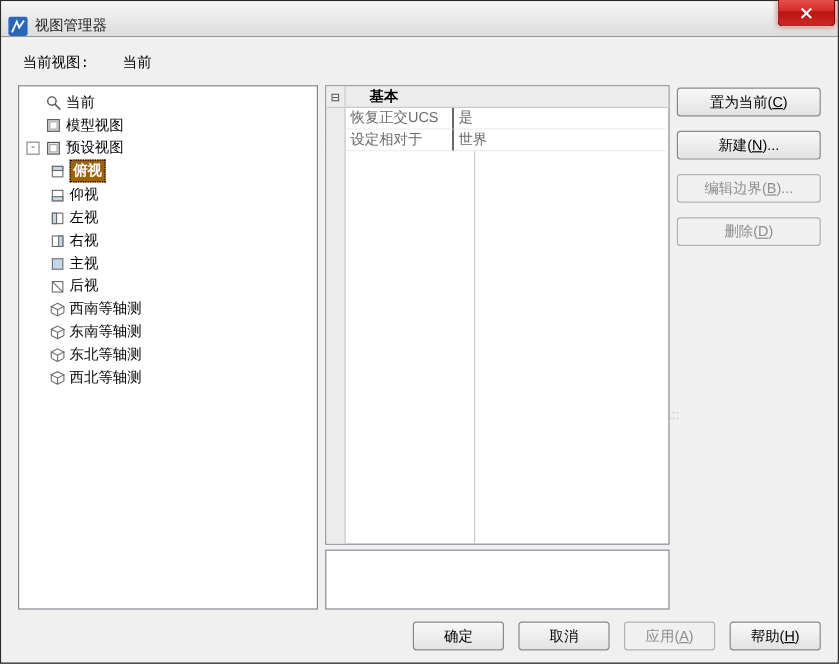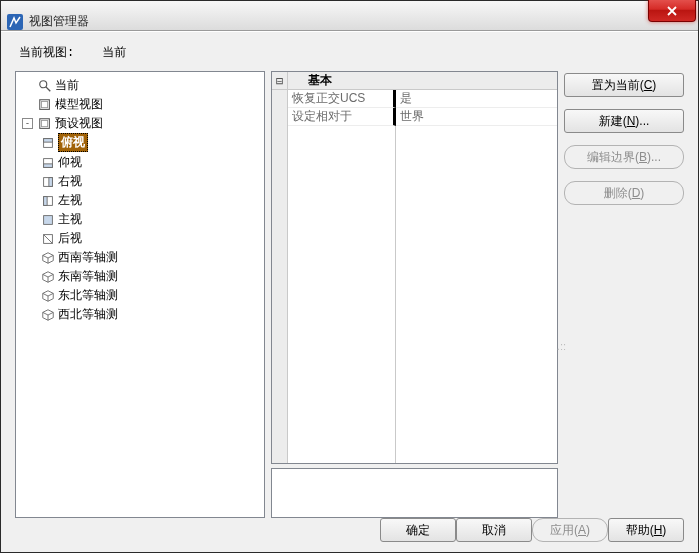--- a/index.html
+++ b/index.html
@@ -119,21 +119,21 @@
     width:16px; text-align:center; color:#555; font-family:monospace;
     border-right:1px solid #c9c9c9; height:100%; display:flex;align-items:center;justify-content:center;
     background:#ececec;
   }
   .cat-label { font-weight:bold; padding-left:4px; color:#000;margin-left:16px; }
   .prop-row {
     display:flex; height:18px; color:#6b6b6b;
   }
   .prop-gutter { width:16px; border-right:1px solid #c9c9c9; background:#ececec; }
   .prop-name {
-    width:108px; padding-left:4px; border-right:3px solid #000000;
+    width:90px; padding-left:4px; border-right:1px solid #000000;
     border-bottom:1px solid #ededed; display:flex;align-items:center;
   }
   .prop-val {
     flex:1; padding-left:4px;
     border-bottom:1px solid #ededed; display:flex;align-items:center;
   }
   .prop-body { flex:1; display:flex; }
   .col-left-fill { width:16px; border-right:1px solid #c9c9c9; background:#ececec; }
   .col-mid-fill { width:108px; border-right:1px solid #c9c9c9; }
   .desc-box {
@@ -150,25 +150,27 @@
   }
   .btn {
     height:24px;
     border:1px solid #8a8a8a;
     background: linear-gradient(to bottom,#f8f8f8,#e3e3e3);
     border-radius:3px;
     display:flex; align-items:center; justify-content:center;
     padding:0 6px;
     cursor:default;
   }
-  .btn.disabled { color:#8d8d8d; border-color:#b3b3b3; background:#f0f0f0;border-radius:11px; }
+  .btn.disabled { color:#8d8d8d; border-color:#b3b3b3; background:#f0f0f0; }
   .btn .u { text-decoration: underline; }
   .bottom-btns {
     display:flex;
     justify-content:flex-end;
+    gap:12px;
+    padding-top:10px;
   }
   .bottom-btns .btn { width:76px; }
   .dots { position:absolute; right:132px; bottom:200px; color:#bdbdbd; font-size:11px; }
 </style>
 </head>
 <body>
 
 <div class="window">
   <div class="titlebar">
     <div class="app-icon">
@@ -250,35 +252,35 @@
                       </svg>
                     </span>
                 <span>仰视</span>
               </div>
                 </li>
               <li>
                   <div class="row">
                 <span class="node-icon">
                       <svg viewBox="0 0 16 16">
                         <rect x="3" y="3" width="10" height="10" fill="none" stroke="#666"></rect>
+                        <rect x="3" y="3" width="4" height="10" fill="#c7d7ea" stroke="#666"></rect>
+                      </svg>
+                    </span>
+                <span>左视</span>
+              </div>
+                </li>
+              <li>
+                  <div class="row">
+                <span class="node-icon">
+                      <svg viewBox="0 0 16 16">
+                        <rect x="3" y="3" width="10" height="10" fill="none" stroke="#666"></rect>
                         <rect x="9" y="3" width="4" height="10" fill="#c7d7ea" stroke="#666"></rect>
                       </svg>
                     </span>
                 <span>右视</span>
-              </div>
-                </li>
-              <li>
-                  <div class="row">
-                <span class="node-icon">
-                      <svg viewBox="0 0 16 16">
-                        <rect x="3" y="3" width="10" height="10" fill="none" stroke="#666"></rect>
-                        <rect x="3" y="3" width="4" height="10" fill="#c7d7ea" stroke="#666"></rect>
-                      </svg>
-                    </span>
-                <span>左视</span>
               </div>
                 </li>
               <li>
                   <div class="row">
                 <span class="node-icon">
                       <svg viewBox="0 0 16 16">
                         <rect x="3" y="3" width="10" height="10" fill="#c7d7ea" stroke="#666"></rect>
                       </svg>
                     </span>
                 <span>主视</span>

